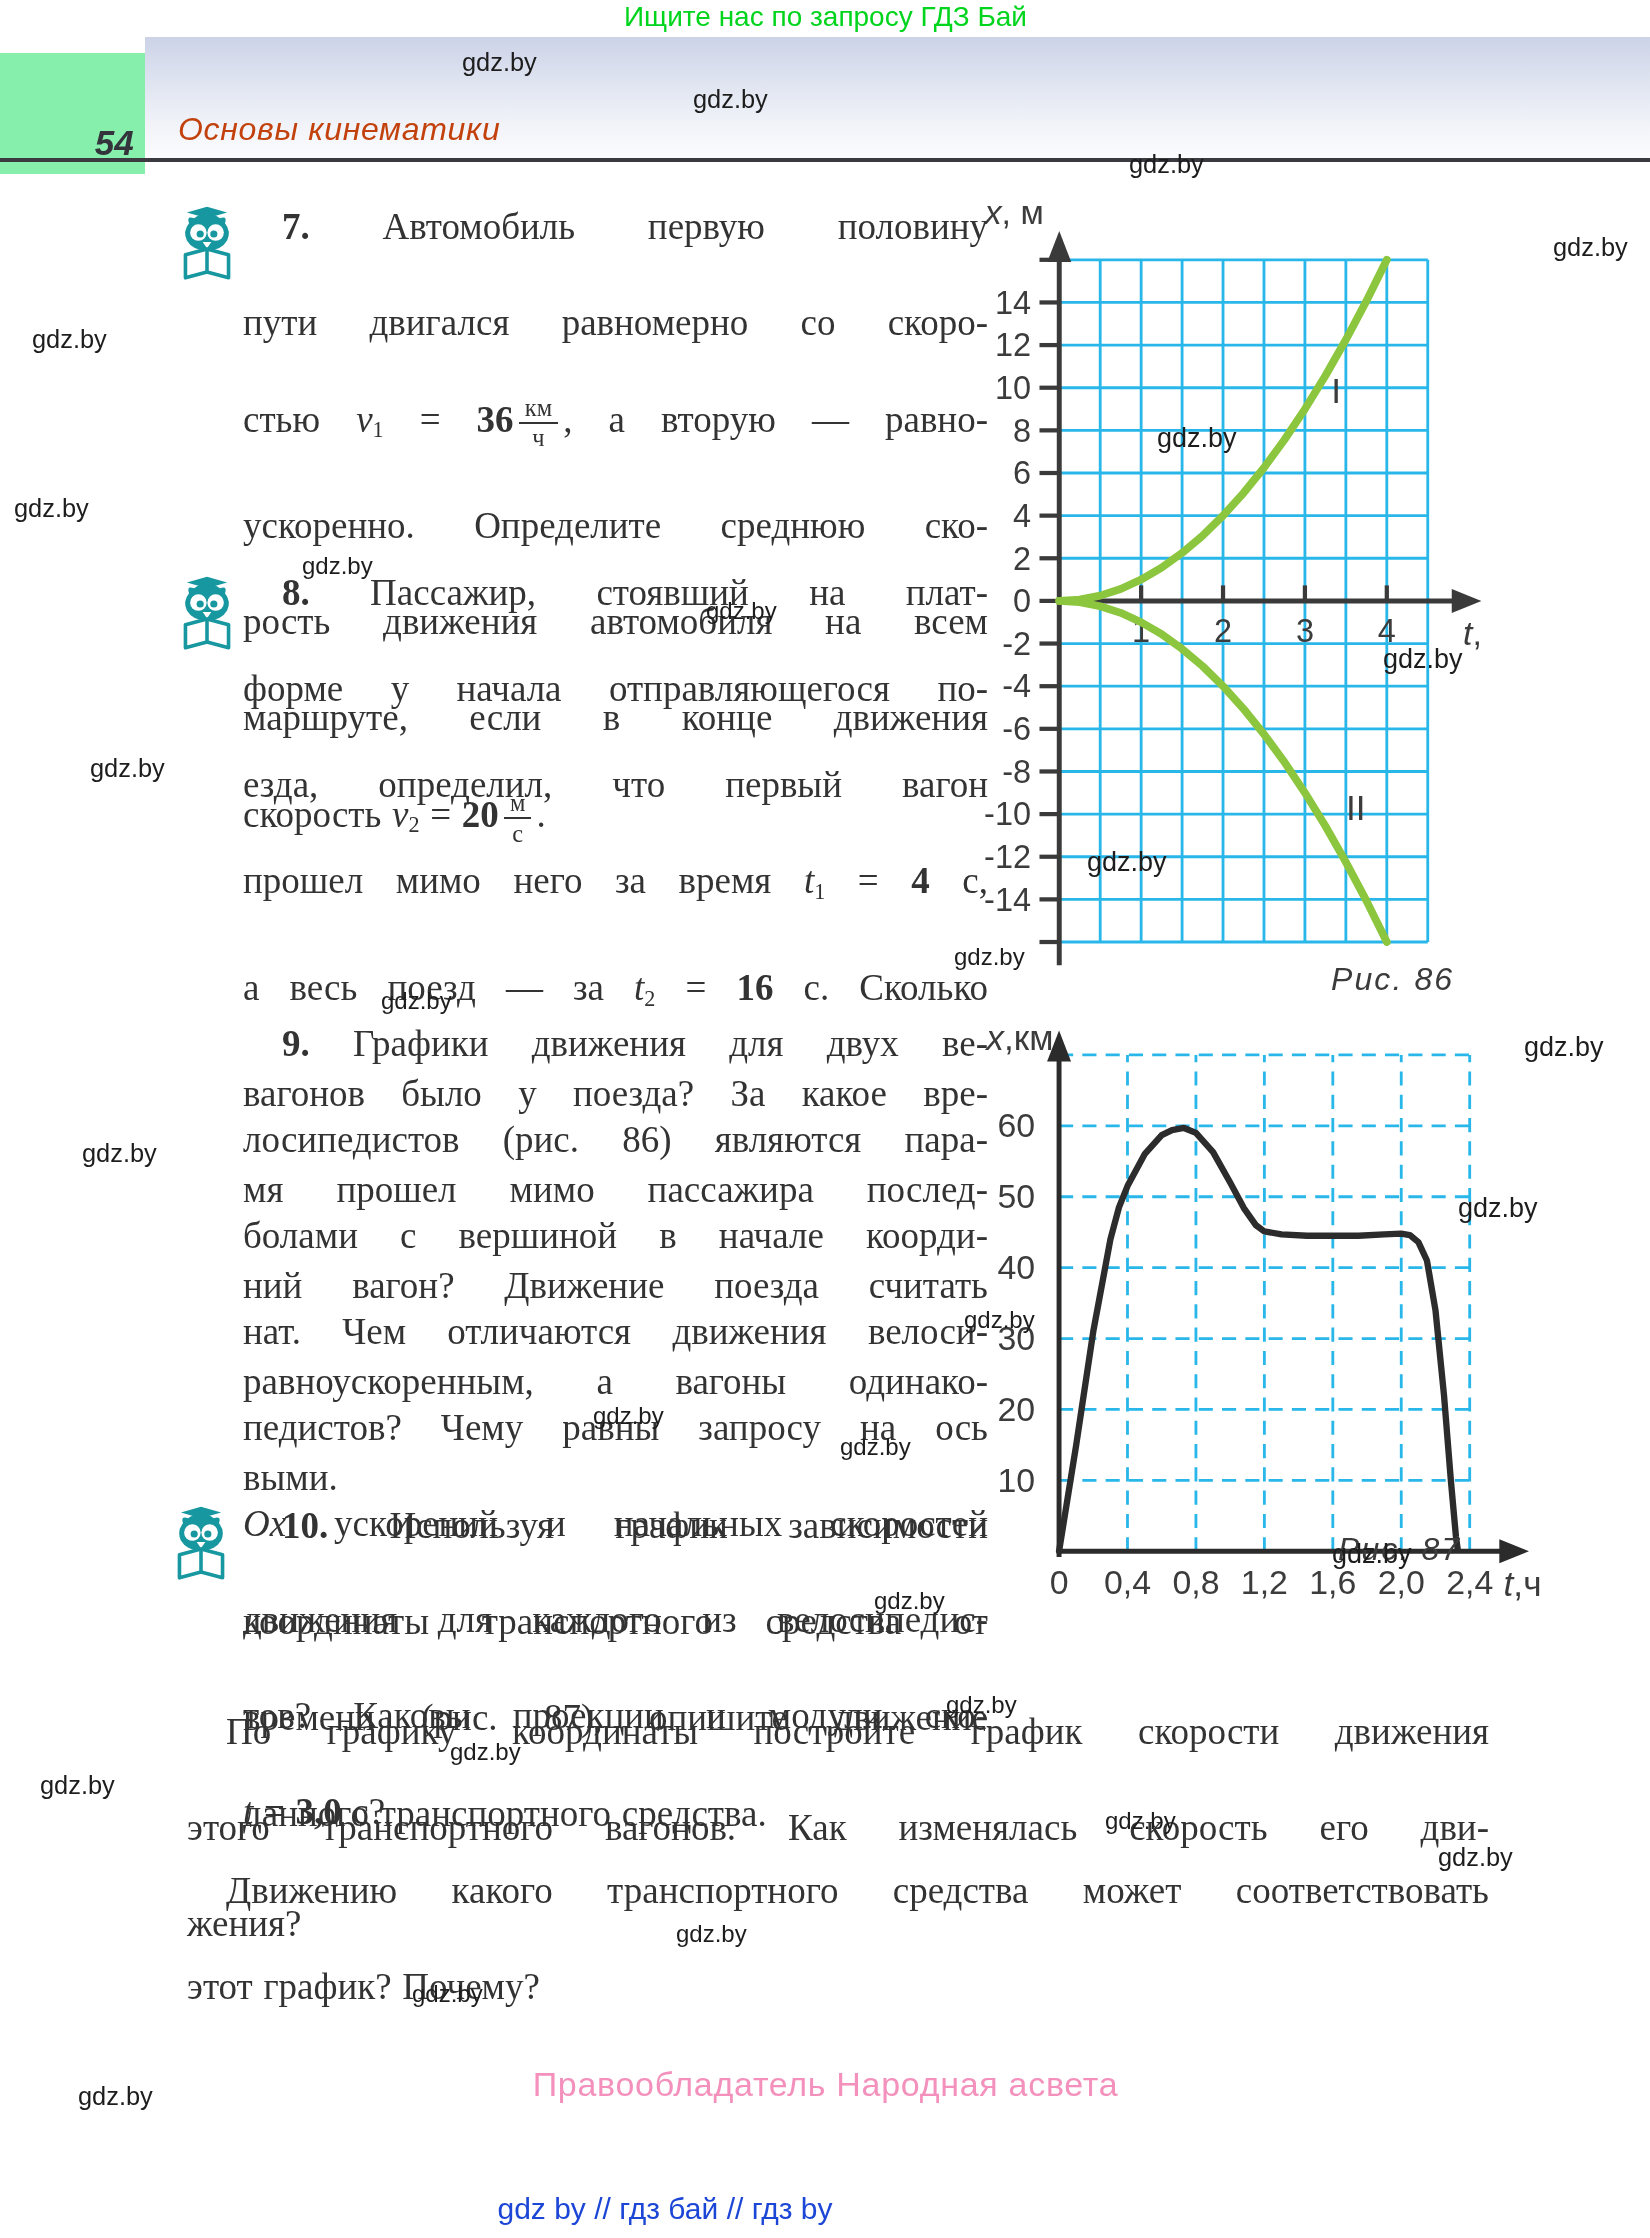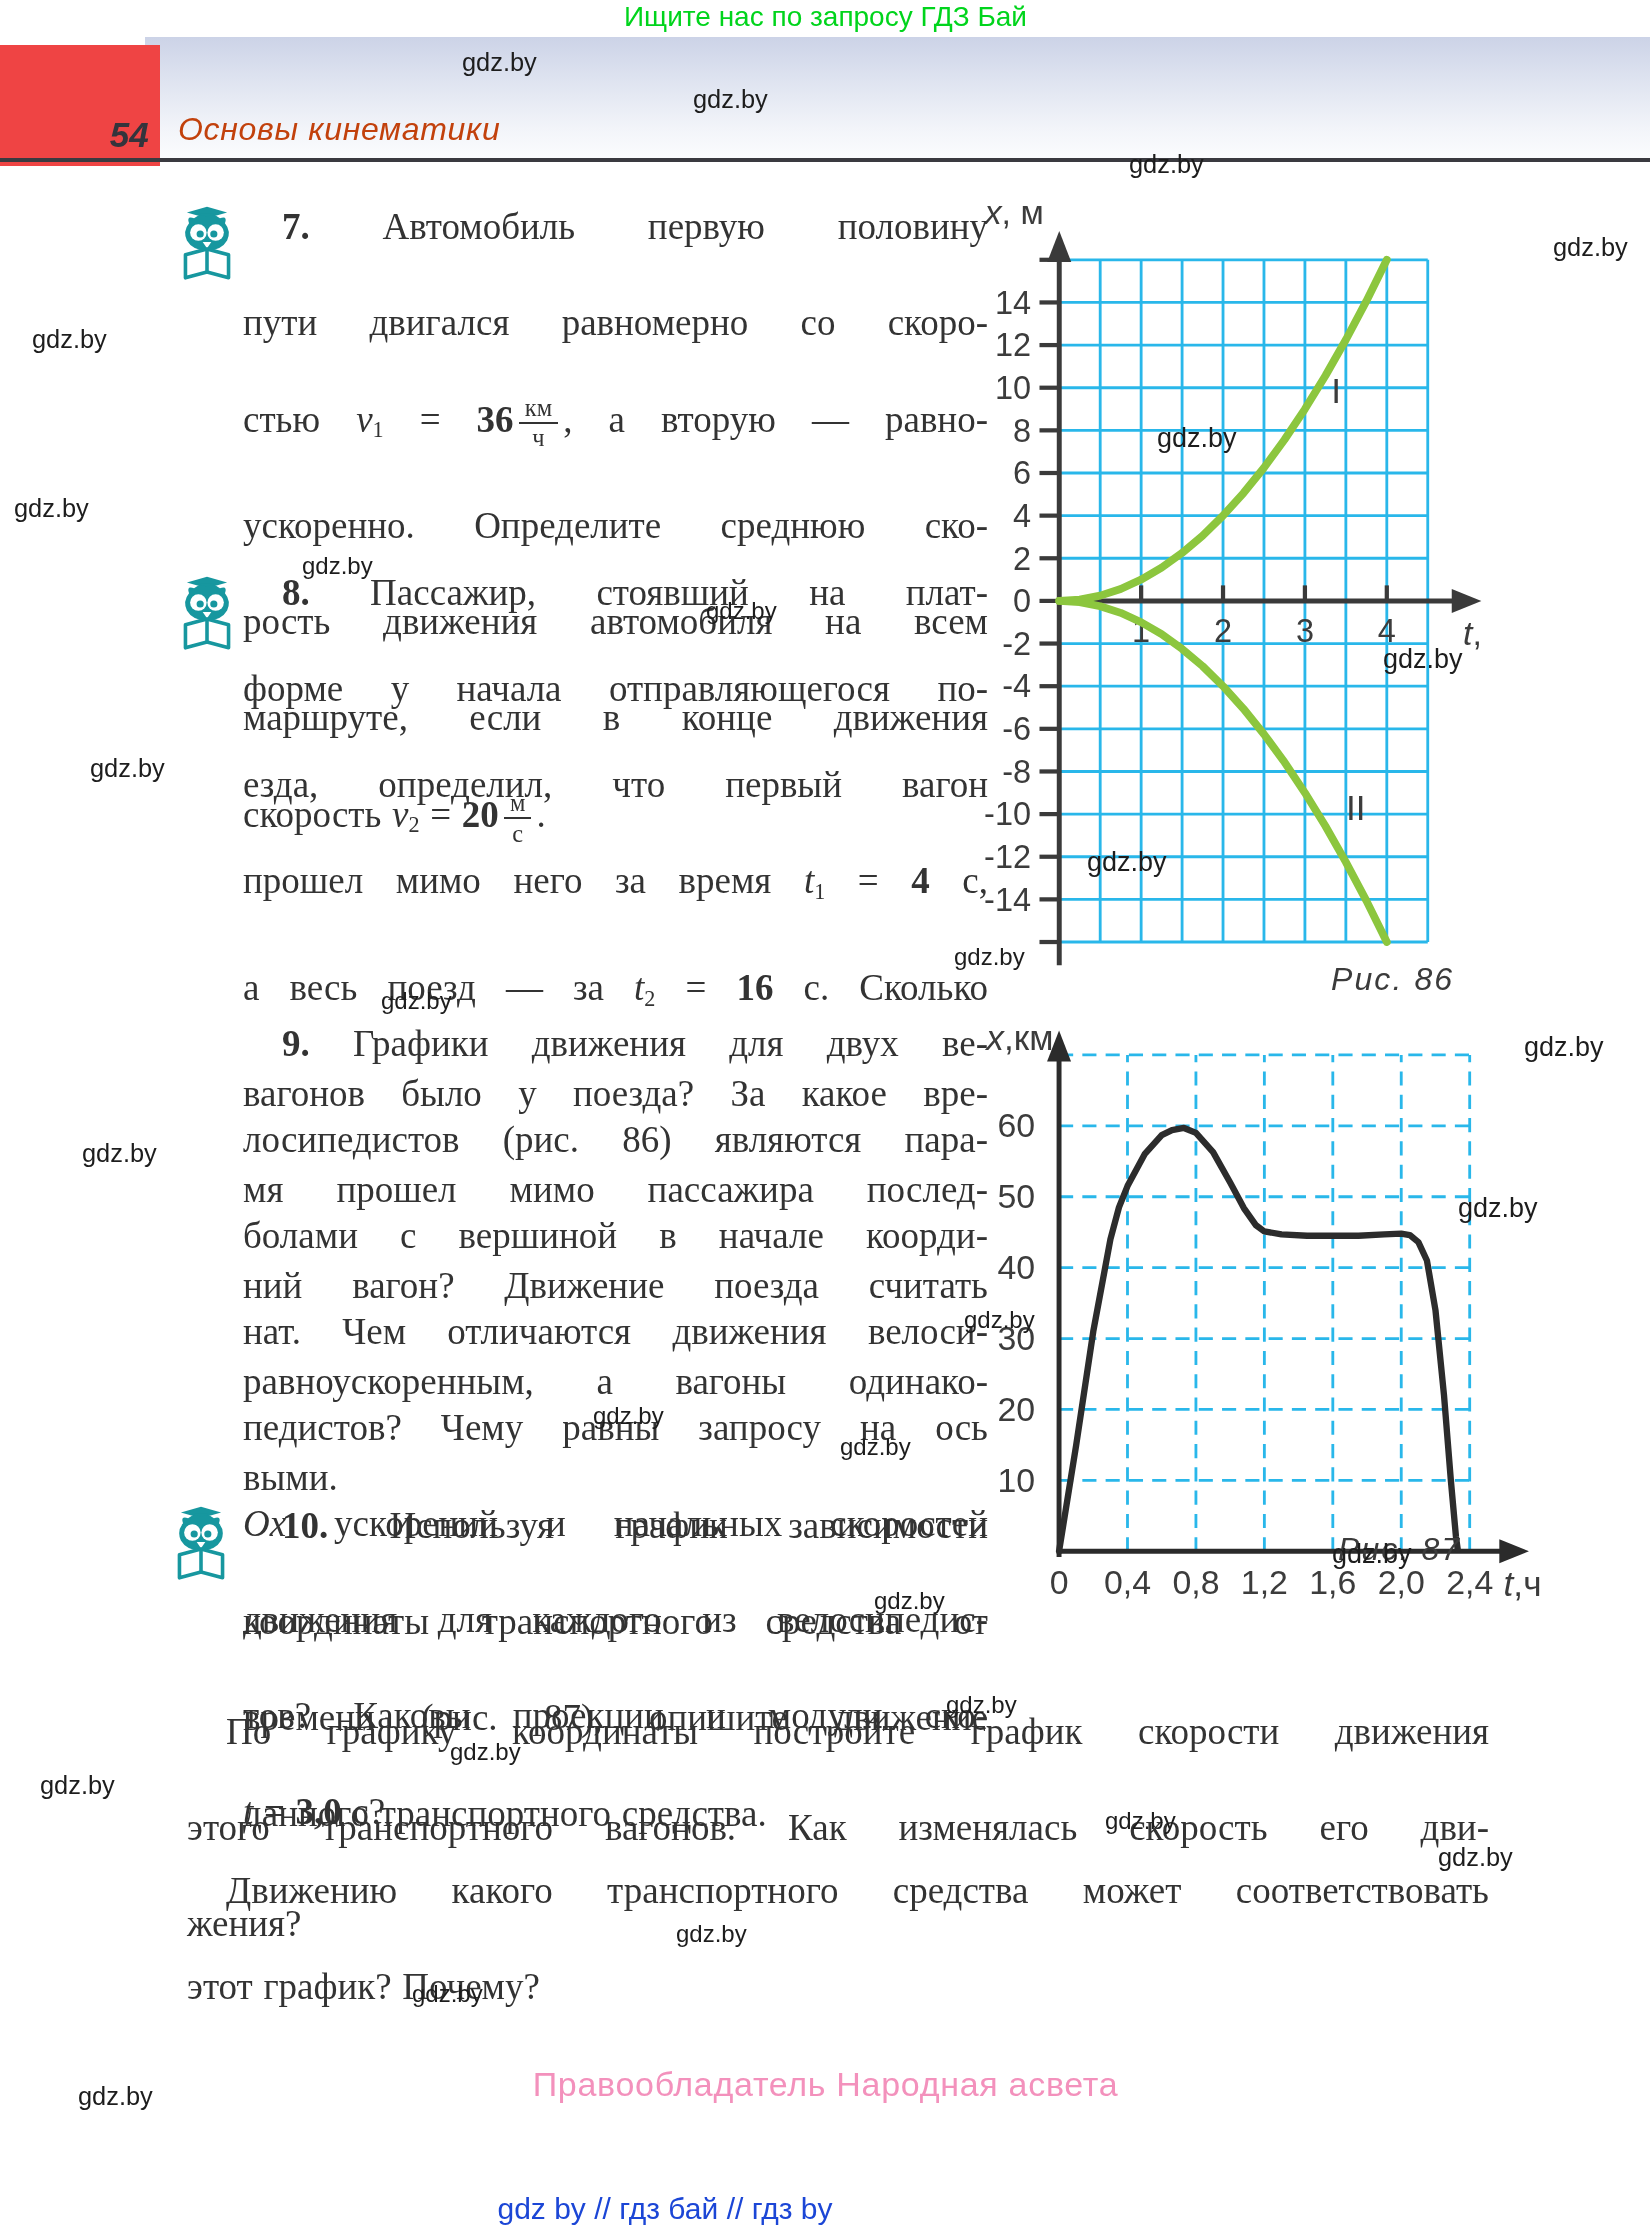--- a/index.html
+++ b/index.html
@@ -5,21 +5,21 @@
   html,body{margin:0;padding:0;background:#fff;}
   body{width:1651px;height:2239px;position:relative;overflow:hidden;
        font-family:"Liberation Serif",serif;color:#333;}
 
   
   #banner{position:absolute;left:0;top:1.4px;width:1651px;text-align:center;
           font:28px "Liberation Sans",sans-serif;color:#00d41c;}
 
   
   header{position:absolute;left:0;top:37px;width:1651px;height:121px;}
-  header .pnum{position:absolute;left:0;top:8px;width:160px;height:100%;background:#ef4444;}
+  header .pnum{position:absolute;left:0;top:16px;width:145px;height:100%;background:#86efac;}
   header .pnum span{position:absolute;right:11.3px;bottom:11.3px;
         font:bold italic 35px "Liberation Sans",sans-serif;color:#34343c;}
   header .band{position:absolute;left:145px;right:0;top:0;bottom:0;
         background:linear-gradient(180deg,#ccd3e7 0%,#dee3f0 35%,#f2f4f9 75%,#fbfcfe 100%);}
   header .htitle{position:absolute;left:178px;bottom:10px;
         font:italic 32px "Liberation Sans",sans-serif;color:#c2410c;letter-spacing:0.7px;}
   header .rule{position:absolute;left:0;bottom:-3.5px;width:100%;height:3.5px;background:#3a3a40;}
 
   
   .prob{position:absolute;font-size:37px;line-height:48px;word-spacing:1.4px;}

